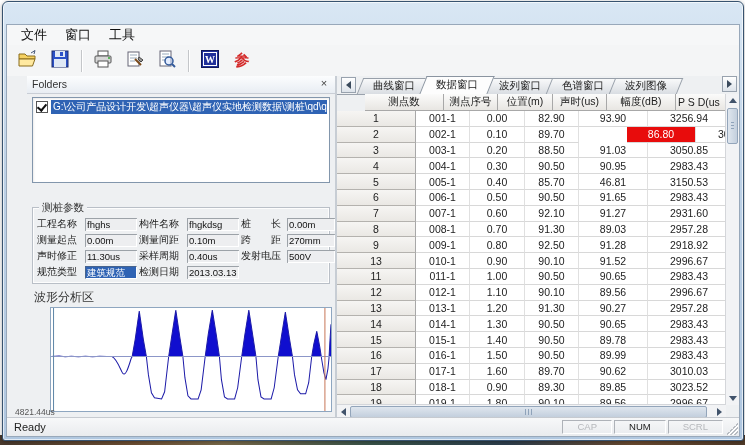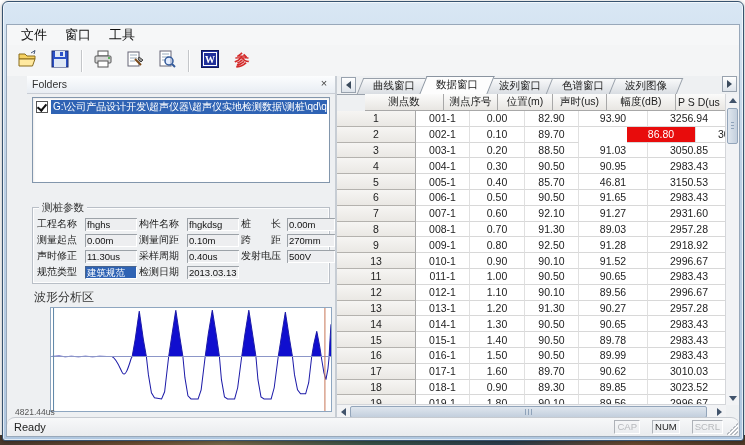--- a/index.html
+++ b/index.html
@@ -118,24 +118,24 @@
   .hs-left,.hs-right{position:absolute;top:0;width:13px;height:13px;display:flex;align-items:center;justify-content:center;}
   .hs-left{left:0;} .hs-right{right:0;}
   .hs-left .arr{width:0;height:0;border:4px solid transparent;border-right:5px solid #41536b;margin-left:-4px;}
   .hs-right .arr{width:0;height:0;border:4px solid transparent;border-left:5px solid #41536b;margin-right:-4px;}
   .hs-thumb{position:absolute;left:13px;top:1px;width:355px;height:10px;
     background:linear-gradient(#dfe6ee,#c3cfdd);border:1px solid #93a5ba;border-radius:2px;}
   .hs-thumb::after{content:'';position:absolute;top:2px;bottom:2px;left:50%;width:8px;margin-left:-4px;
     background:repeating-linear-gradient(90deg,#8fa3ba 0 1px,transparent 1px 3px);}
   .corner{position:absolute;right:0;bottom:0;width:13px;height:13px;background:#eef0f2;}
   .statusbar{position:absolute;left:0;right:0;bottom:0;height:18px;
-    background:linear-gradient(#f7f8f9,#e9ebee);border-top:1px solid #c6cad0;border-radius:8px;}
+    background:linear-gradient(#f7f8f9,#e9ebee);border-top:1px solid #c6cad0;}
   .sb-msg{position:absolute;left:7px;top:3px;font-size:11px;color:#222;}
   .sb-inds{position:absolute;right:16px;top:2px;display:flex;}
-  .sbind{font-size:9.5px;padding:0 2px;height:12px;line-height:12px;margin-left:12px;color:#b6b8bc;
+  .sbind{font-size:9.5px;padding:0 14px;height:12px;line-height:12px;margin-left:2px;color:#b6b8bc;
     border:1px solid;border-color:#aeb2b8 #ffffff #ffffff #aeb2b8;}
   .sbind.on{color:#1c1c1c;}
   .resize-grip{position:absolute;right:1px;bottom:1px;width:12px;height:12px;
     background:linear-gradient(135deg,transparent 50%,#b8bcc2 50%,#b8bcc2 58%,#fff 58%,#fff 66%,#b8bcc2 66%,#b8bcc2 74%,#fff 74%,#fff 82%,#b8bcc2 82%,#b8bcc2 90%,transparent 90%);}
 </style>
 </head>
 <body>
 
 <div class="desktop-strip"></div>
 

